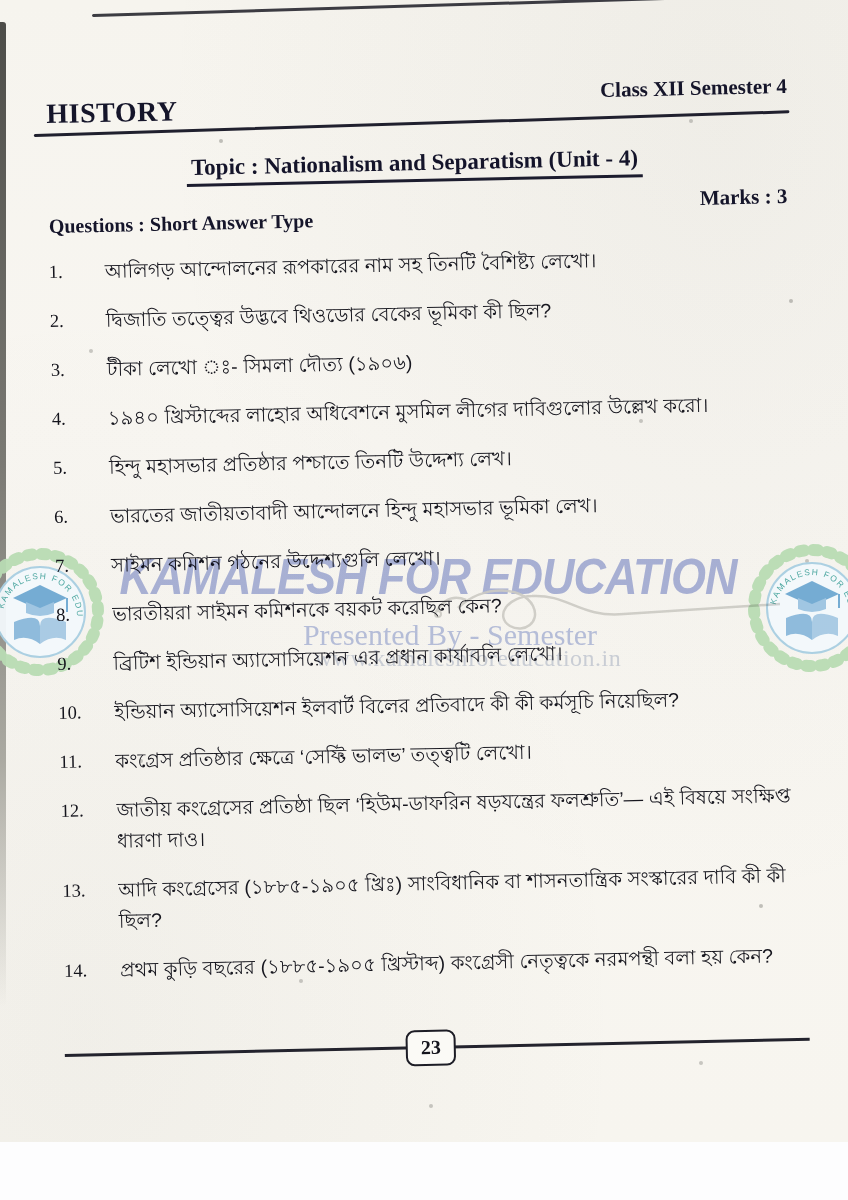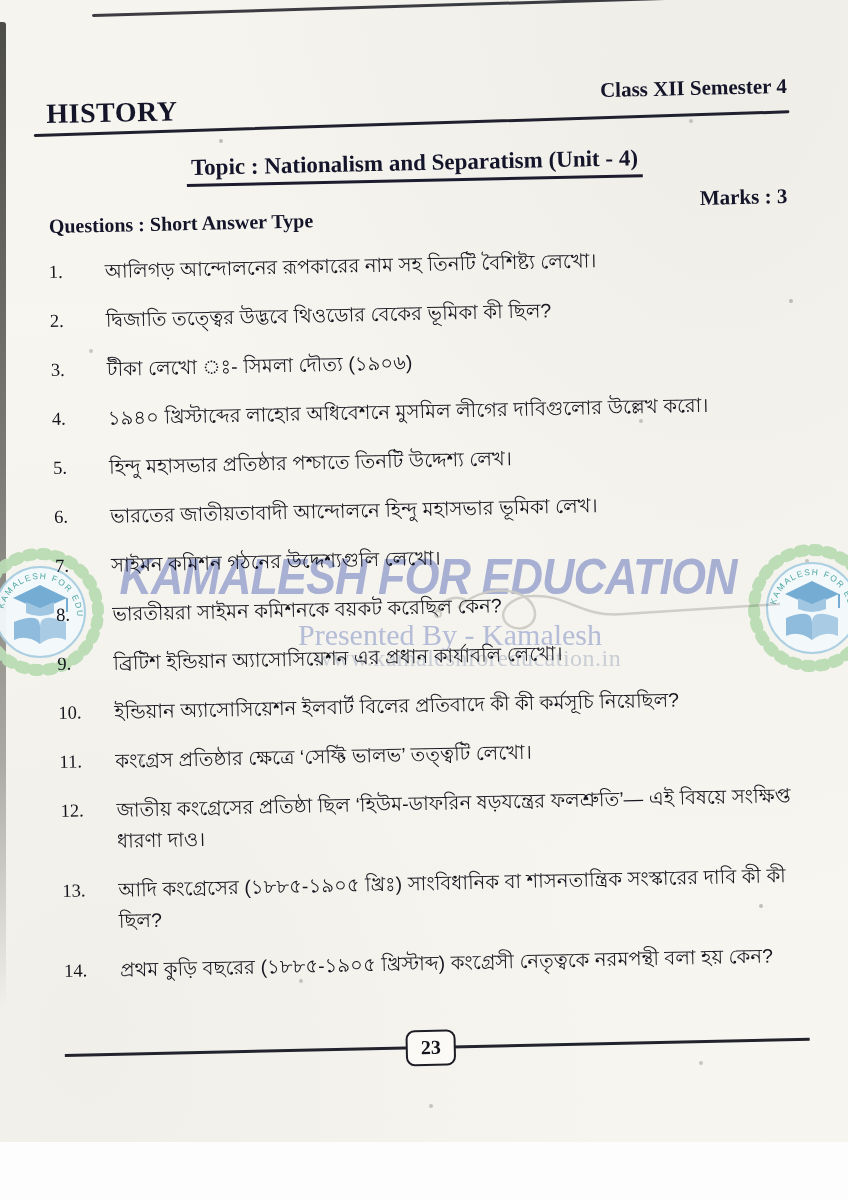--- a/index.html
+++ b/index.html
@@ -188,21 +188,21 @@
       <div class="page-rule"></div>
       <div class="page-num-box">23</div>
     </div>
 
     <div class="wm-layer">
       <div class="wm-title">KAMALESH FOR EDUCATION</div>
       <svg class="flourish" width="370" height="60" viewBox="0 0 370 60">
         <path d="M8,34 q12,-20 30,-12 M30,30 C55,6 95,8 105,28 C113,44 96,56 82,48 C66,38 80,18 104,18 C140,16 152,40 196,36 L352,26" fill="none" stroke="#d4d4d2" stroke-width="2.5"></path>
         <circle cx="10" cy="36" r="3" fill="none" stroke="#d4d4d2" stroke-width="2"></circle>
       </svg>
-      <div class="wm-subtitle">Presented By - Kamalesh</div>
+      <div class="wm-subtitle">Presented By - Semester</div>
       <div class="wm-url">www.kamaleshforeducation.in</div>
     </div>
   </div>
 
   <div class="bottom-strip">
     
   </div>
 </div>
 
 </body></html>

